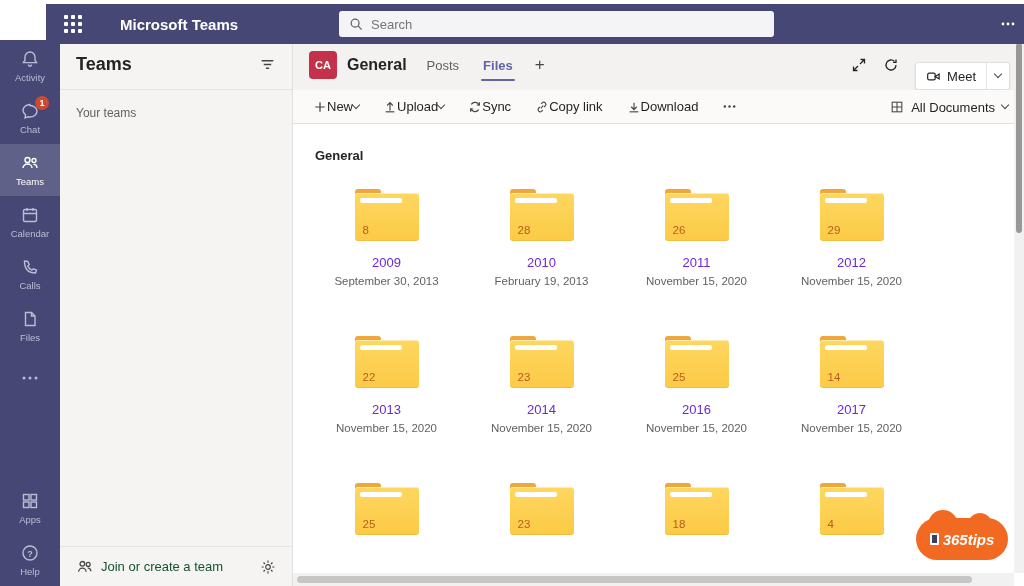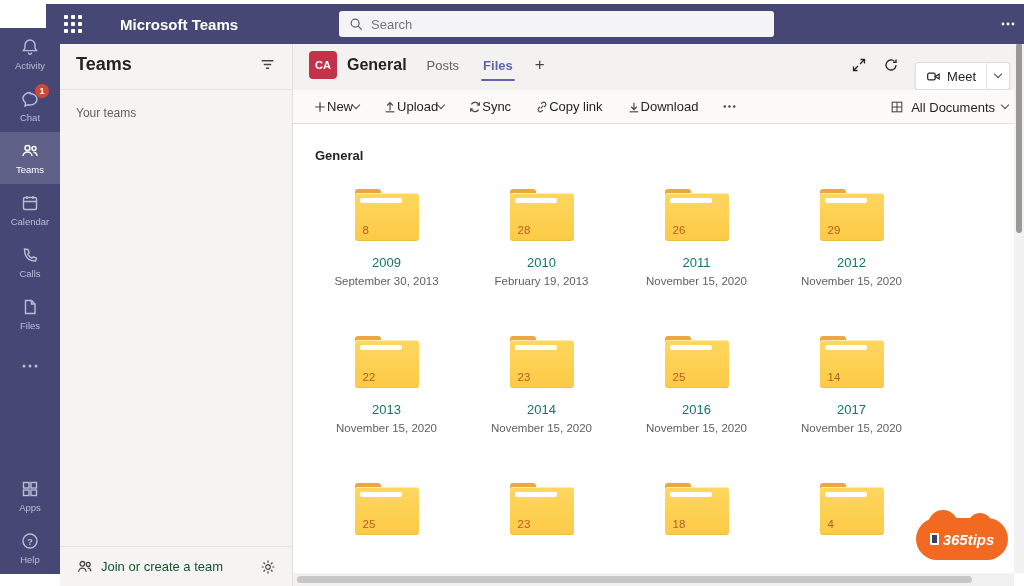--- a/index.html
+++ b/index.html
@@ -12,21 +12,21 @@
   .waffle i { width:4px; height:4px; background:#fff; border-radius:1px; display:block; }
   .tb-title { position:absolute; left:74px; top:0; height:40px; display:flex; align-items:center; color:#fff; font-size:15px; font-weight:bold; }
   .searchbox { position:absolute; left:293px; top:7px; width:435px; height:26px; background:#f4f3f6; border-radius:3px; display:flex; align-items:center; padding:0 10px; gap:8px; }
   .searchbox input { border:none; outline:none; background:transparent; font-size:13px; color:#484644; width:100%; font-family:"Liberation Sans",sans-serif; }
   .tb-right { position:absolute; right:12px; top:0; height:40px; display:flex; align-items:center; gap:16px; }
   .tb-more svg { display:block; }
   .avatar { width:26px; height:26px; border-radius:50%; background:linear-gradient(135deg,#c9a07a 0%,#8a5b3c 70%); position:relative; cursor:pointer; }
   .presence { position:absolute; right:-2px; bottom:-2px; width:11px; height:11px; border-radius:50%; background:#6bb700; border:2px solid #464775; }
 
   
-  .rail { position:absolute; left:0; top:28px; width:60px; height:546px; background:#464775; display:flex; flex-direction:column; z-index:9; }
+  .rail { position:absolute; left:0; top:40px; width:60px; height:546px; background:#464775; display:flex; flex-direction:column; z-index:9; }
   .rail-item { height:52px; display:flex; flex-direction:column; align-items:center; justify-content:center; gap:3px; color:#bdbcd6; cursor:pointer; position:relative; }
   .rail-item.active { background:rgba(255,255,255,0.14); color:#fff; }
   .rail-item .ric svg { width:20px; height:20px; display:block; }
   .rlabel { font-size:9.5px; }
   .badge { position:absolute; top:4px; right:11px; min-width:14px; height:14px; border-radius:8px; background:#cc4a31; color:#fff; font-size:9px; font-weight:bold; display:flex; align-items:center; justify-content:center; padding:0 3px; }
   .rail-spacer { flex:1; }
 
   
   .sidebar { position:absolute; left:60px; top:40px; width:233px; height:546px; background:#f5f4f3; border-right:1px solid #e1dfdd; z-index:5; }
   .sb-header { height:50px; display:flex; align-items:center; justify-content:space-between; padding:0 16px; border-bottom:1px solid #e6e4e2; }
@@ -62,21 +62,21 @@
 
   .content { padding:16px 16px 0 16px; }
   .section-title { font-size:13px; font-weight:bold; margin:8px 0 26px 6px; }
   .folder-grid { display:grid; grid-template-columns:repeat(4,155px); row-gap:49px; }
   .folder-card { display:flex; flex-direction:column; align-items:center; cursor:pointer; }
   .folder-ic { position:relative; width:64px; height:52px; margin-bottom:14px; }
   .f-tab { position:absolute; left:0; top:0; width:26px; height:10px; background:#eda73c; border-radius:3px 3px 0 0; display:block; }
   .f-body { position:absolute; left:0; right:0; top:4px; bottom:0; background:linear-gradient(180deg,#fed75f 0%,#fcca46 100%); border-radius:3px; box-shadow:inset 0 1px 0 rgba(255,255,255,.5), inset 0 -1px 0 rgba(0,0,0,.05); display:block; }
   .f-slot { position:absolute; left:5px; top:9px; width:42px; height:5px; background:#fff; border-radius:2px; display:block; }
   .f-count { position:absolute; left:8px; bottom:5px; font-size:11.5px; color:#bc5b1e; }
-  .folder-name { font-size:13px; color:#0f766e; margin-bottom:5px; min-height:13px;text-align:right; }
+  .folder-name { font-size:13px; color:#6d28d9; margin-bottom:5px; min-height:13px;text-align:right; }
   .folder-date { font-size:11.5px; color:#616161; min-height:11px; }
 
   
   .hscroll { position:absolute; left:293px; right:10px; bottom:0; height:13px; background:#f1f1f1; z-index:8; }
   .hscroll .thumb { position:absolute; left:4px; right:42px; top:3px; height:7px; background:#c8c6c4; border-radius:4px; }
   .vscroll { position:absolute; right:0; top:40px; width:10px; bottom:13px; background:#f1f1f1; z-index:8; }
   .vscroll .thumb { position:absolute; left:2px; right:2px; top:3px; height:190px; background:#9a9896; border-radius:3px; }
 
   
   .logo365 { position:absolute; right:16px; bottom:26px; width:92px; height:50px; z-index:20; }

